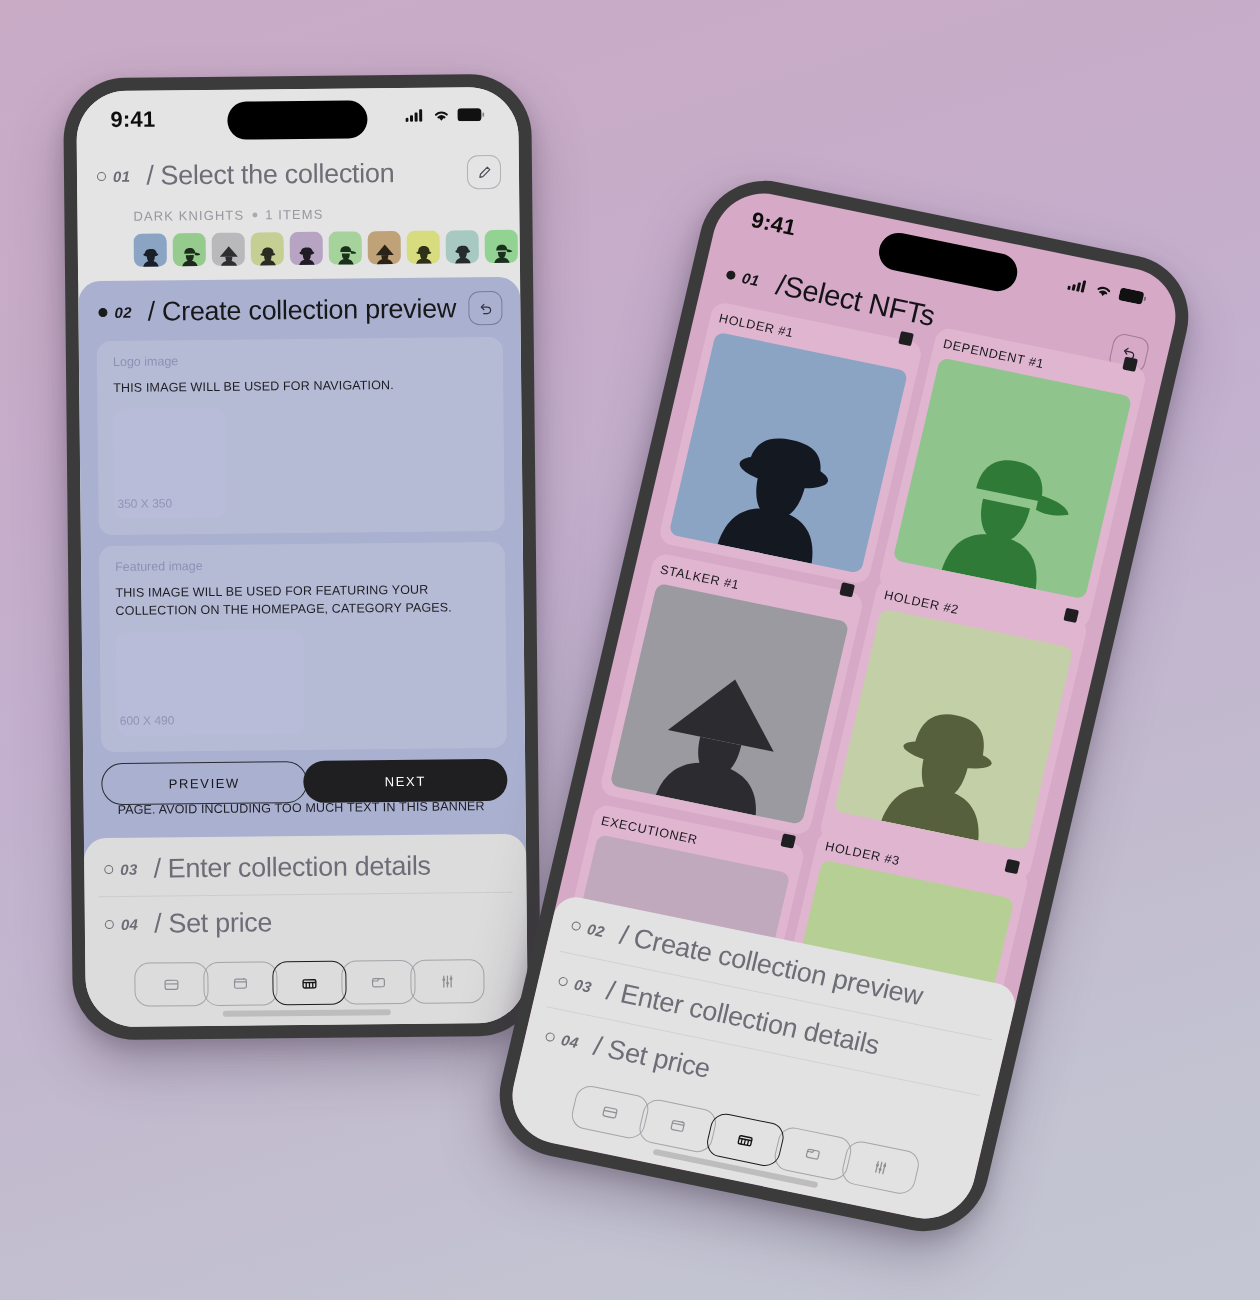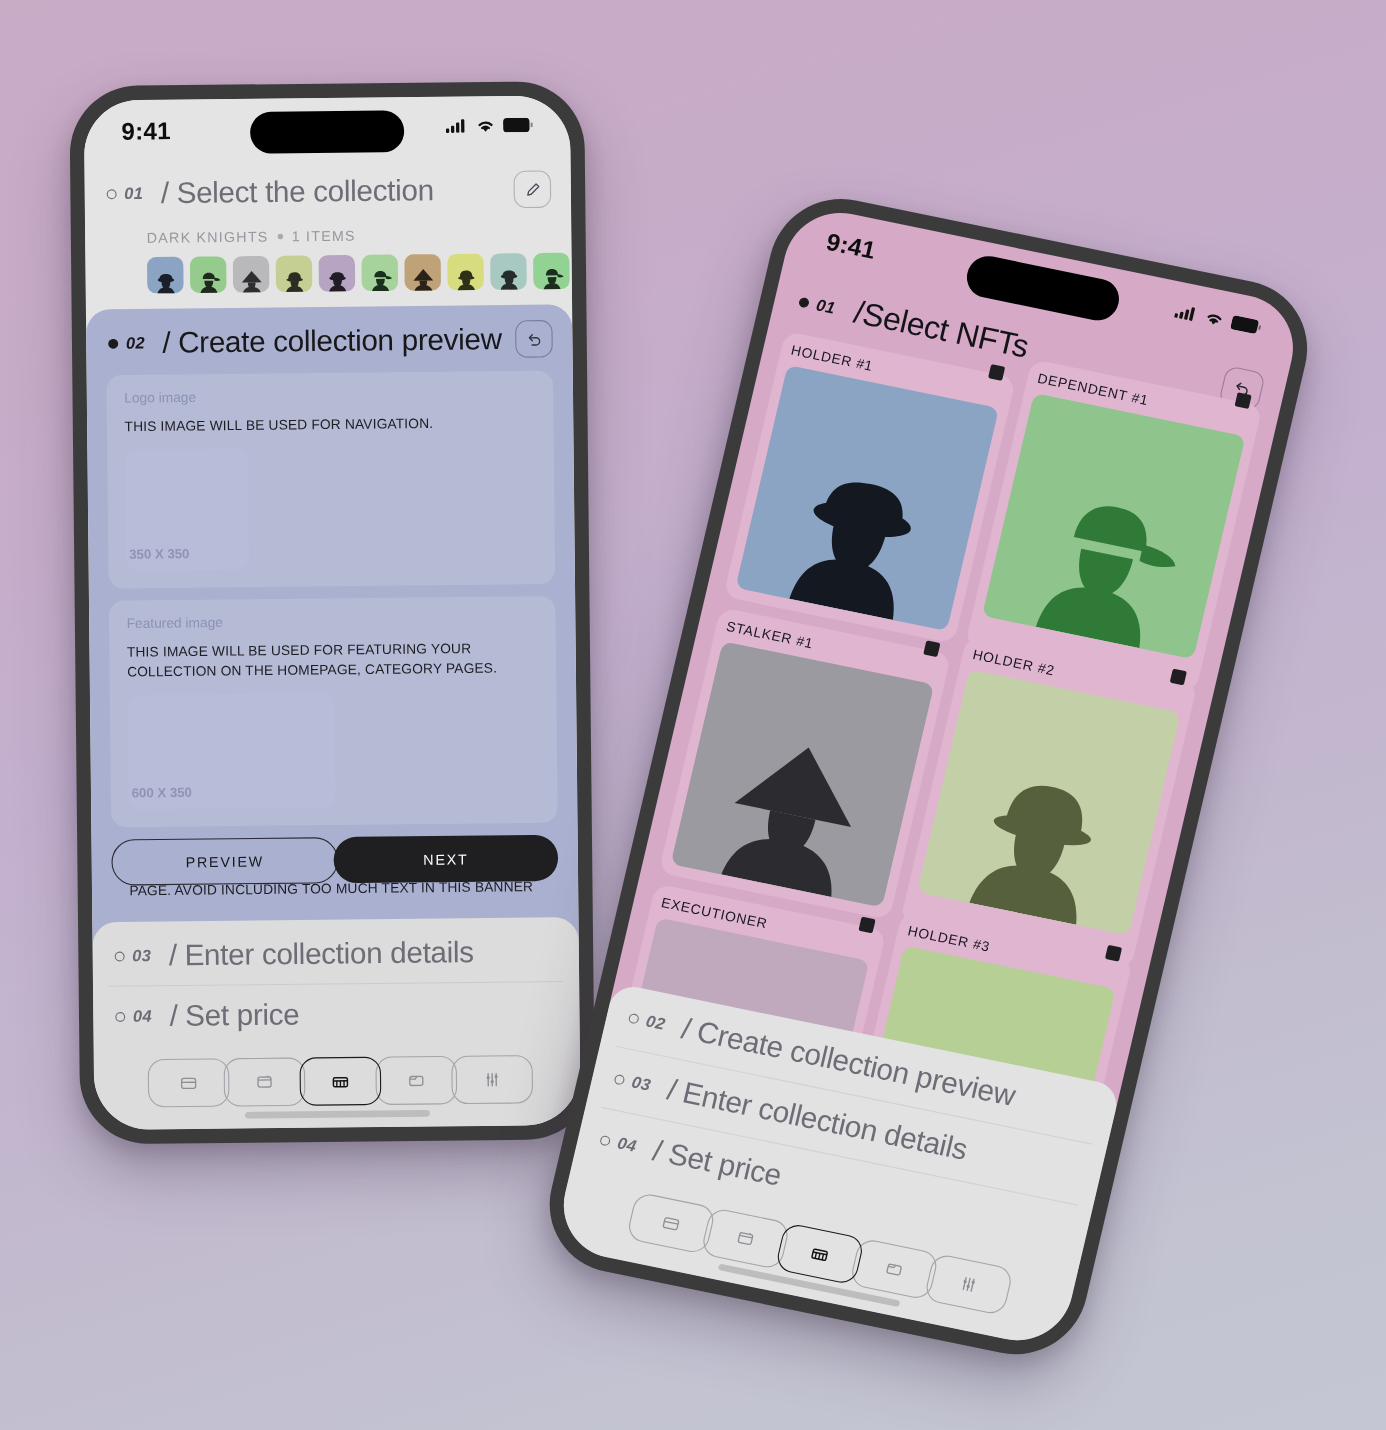--- a/index.html
+++ b/index.html
@@ -120,21 +120,21 @@
   }
   .field-label { font-size: 12.5px; color: #8b91b4; margin-bottom: 10px; }
   .field-desc { font-size: 12.5px; color: #1d1d24; line-height: 1.45; letter-spacing: .15px; }
   .img-slot {
     background: #b8bcd8; border-radius: 12px;
     margin-top: 12px; position: relative;
     display: flex; align-items: flex-end;
   }
   .slot-350 { width: 112px; height: 110px; }
   .slot-600 { width: 188px; height: 104px; }
-  .slot-dim { font-size: 12px; color: #8f94b6; padding: 0 0 8px 3px; font-weight: bold; }
+  .slot-dim { font-size: 12px; color: #8f94b6; padding: 0 0 8px 3px; }
 
   .cta-row {
     display: flex; padding: 0 18px; margin-top: 8px;
     position: relative; z-index: 9;
   }
   .btn-preview {
     flex: 1; height: 42px; border-radius: 21px;
     background: #aab0cf; border: 1.4px solid #2a2a32;
     display: flex; align-items: center; justify-content: center;
     font-size: 13px; letter-spacing: 1.6px; color: #17171d;
@@ -428,21 +428,21 @@
         <div class="field-desc">THIS IMAGE WILL BE USED FOR NAVIGATION.</div>
         <div class="img-slot slot-350">
           <div class="slot-dim">350 X 350</div>
         </div>
       </div>
 
       <div class="field-card">
         <div class="field-label">Featured image</div>
         <div class="field-desc">THIS IMAGE WILL BE USED FOR FEATURING YOUR COLLECTION ON THE HOMEPAGE, CATEGORY PAGES.</div>
         <div class="img-slot slot-600">
-          <div class="slot-dim">600 X 350</div>
+          <div class="slot-dim">600 X 490</div>
         </div>
       </div>
 
       <div class="cta-row">
         <div class="btn-preview">PREVIEW</div>
         <div class="btn-next">NEXT</div>
       </div>
       <div class="overflow-line">PAGE. AVOID INCLUDING TOO MUCH TEXT IN THIS BANNER</div>
       <div style="height:40px"></div>
     </div>

